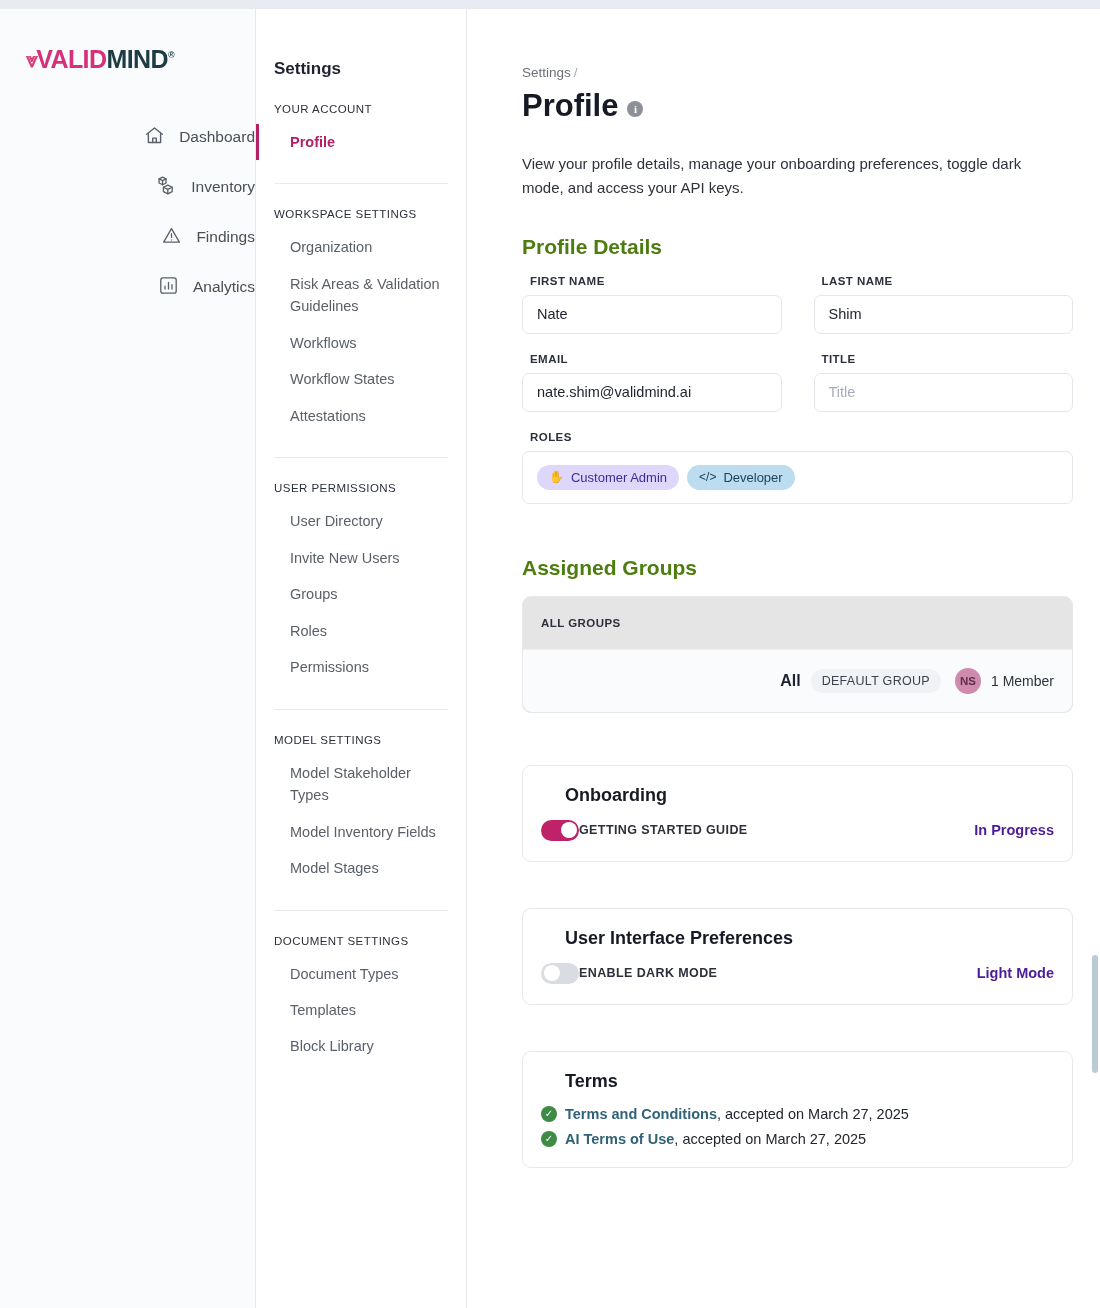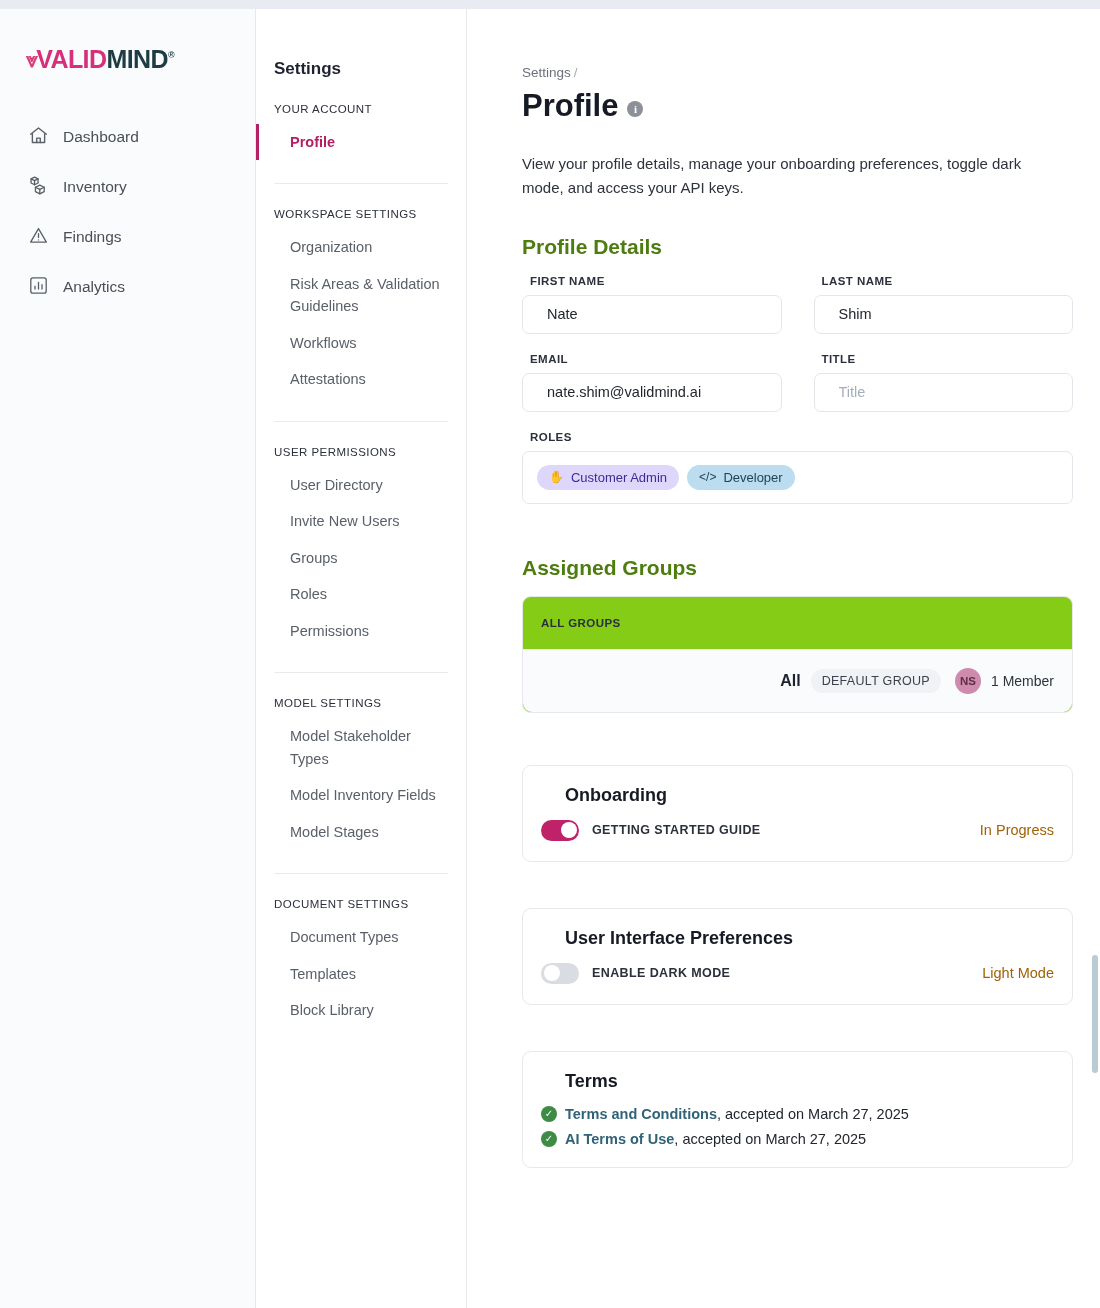--- a/index.html
+++ b/index.html
@@ -30,21 +30,21 @@
     font-size: 25px; font-weight: bold; letter-spacing: -0.6px;
     display: flex; align-items: baseline;
   }
   .logo .chev { color: #d83c7a; font-size: 21px; margin-right: -1px; position: relative; top: -1px; }
   .logo .valid { color: #d6307c; }
   .logo .mind { color: #1d3c44; }
   .logo .reg { font-size: 9px; color: #1d3c44; position: relative; top: -10px; }
   .navitem {
     display: flex; align-items: center; gap: 14px;
     height: 50px; padding-left: 28px; color: #4a4f57;
-    font-size: 15.5px; cursor: pointer;
+    font-size: 15.5px; cursor: pointer; justify-content: flex-end;
   }
   .navitem svg { flex: 0 0 21px; }
 
   
   .setnav {
     width: 211px; flex: 0 0 211px;
     background: #ffffff;
     border-right: 1px solid #e6e8ec;
     padding: 50px 0 0 0;
     overflow: hidden;
@@ -97,41 +97,41 @@
   }
 
   .grid2 { display: flex; gap: 32px; margin-bottom: 19px; width: 551px; }
   .fieldwrap { flex: 1 1 0; }
   .flabel {
     font-size: 11.5px; font-weight: bold; letter-spacing: 0.45px;
     color: #2b303b; margin-bottom: 8px; display: block; padding-left: 8px;
   }
   .finput {
     width: 100%; height: 39px; border: 1px solid #e3e6eb; border-radius: 7px;
-    padding: 0 24px; font-size: 14.5px; color: #22262f; background: #fff;
+    padding: 0 14px; font-size: 14.5px; color: #22262f; background: #fff;
     font-family: "Liberation Sans", sans-serif;
   }
   .finput::placeholder { color: #a4adba; }
 
   .rolesbox {
     width: 551px; border: 1px solid #e3e6eb; border-radius: 7px;
     padding: 13px 14px; display: flex; gap: 8px; align-items: center;
     margin-bottom: 52px;
   }
   .badge {
     display: inline-flex; align-items: center; gap: 7px;
     border-radius: 999px; padding: 5px 12px; font-size: 13px; cursor: pointer;
   }
   .badge.admin { background: #ded7fb; color: #3c2d94; }
   .badge.dev   { background: #bcdcf0; color: #1d4456; }
   .badge .bi { font-size: 12px; }
 
   .card {
     width: 551px; border: 1px solid #e6e8ec; border-radius: 9px;
-    background: #84cc16;
+    background: #e5e5e5;
   }
   .card-head-label {
     font-size: 11.5px; font-weight: bold; letter-spacing: 0.45px;
     color: #2b303b; padding: 20px 18px; border-bottom: 1px solid #eceef1;
   }
   .grouprow {
     display: flex; align-items: center; gap: 10px;
     padding: 18px; background: #fafbfc; border-radius: 0 0 9px 9px; justify-content: flex-end;
   }
   .grouprow .gname { font-size: 16px; font-weight: bold; color: #1f2330; }
@@ -160,24 +160,24 @@
   .toggle .knob {
     position: absolute; top: 2.5px; width: 16px; height: 16px;
     border-radius: 50%; background: #fff;
   }
   .toggle.on  { background: #bf2268; }
   .toggle.on .knob  { right: 2.5px; }
   .toggle.off { background: #d9dde3; }
   .toggle.off .knob { left: 2.5px; }
   .tlabel {
     font-size: 12.5px; font-weight: bold; letter-spacing: 0.4px;
-    color: #2b303b; margin-left: 13px;
+    color: #2b303b; 
   }
   .tstate {
-    margin-left: auto; font-size: 14.5px; font-weight: normal; color: #a16207;
+    margin-left: auto; font-size: 14.5px; font-weight: bold; color: #4c1d95;
   }
 
   .terms-row {
     display: flex; align-items: center; gap: 8px;
     font-size: 14.5px; color: #22262f; margin-top: 9px;
   }
   .check {
     width: 16px; height: 16px; border-radius: 50%; background: #3d8b44;
     color: #fff; font-size: 10px; display: inline-flex;
     align-items: center; justify-content: center; flex: 0 0 16px;
@@ -261,20 +261,21 @@
       <div class="sect-title">YOUR ACCOUNT</div>
       <div class="setlink active">Profile</div>
     </div>
     <div class="divider"></div>
 
     <div class="sect">
       <div class="sect-title">WORKSPACE SETTINGS</div>
       <div class="setlink">Organization</div>
       <div class="setlink">Risk Areas &amp; Validation Guidelines</div>
       <div class="setlink">Workflows</div>
+      <div class="setlink">Workflow States</div>
       <div class="setlink">Attestations</div>
     </div>
     <div class="divider"></div>
 
     <div class="sect">
       <div class="sect-title">USER PERMISSIONS</div>
       <div class="setlink">User Directory</div>
       <div class="setlink">Invite New Users</div>
       <div class="setlink">Groups</div>
       <div class="setlink">Roles</div>

